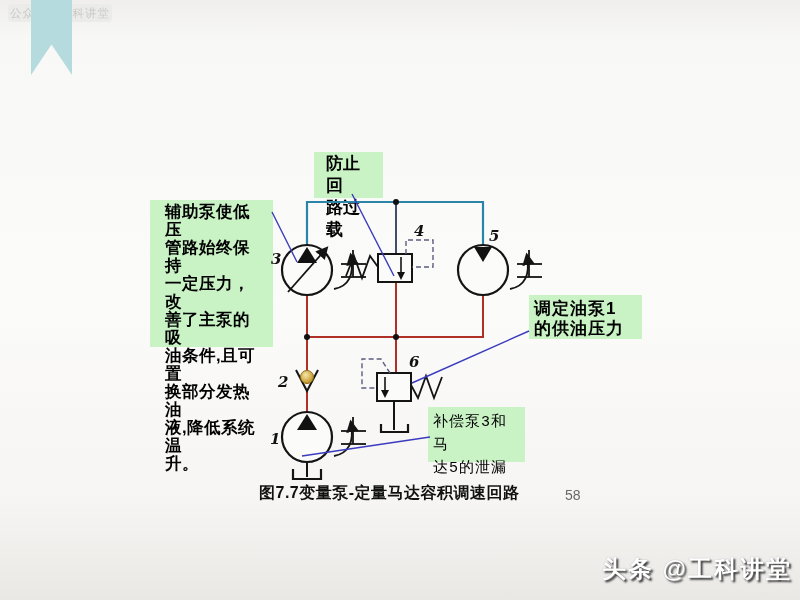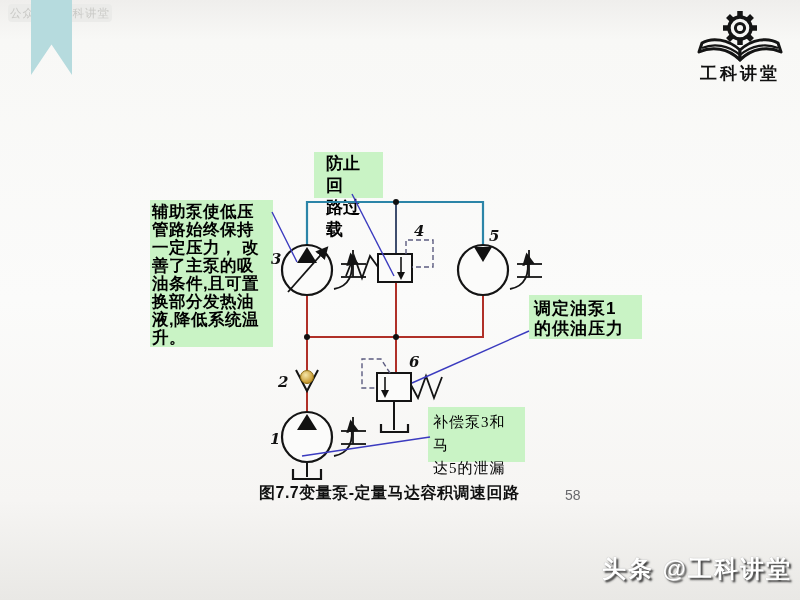--- a/index.html
+++ b/index.html
@@ -20,68 +20,44 @@
     clip-path:polygon(0 0,100% 0,100% 96%,50% 57%,0 96%);
   }
   .logo{position:absolute; left:688px; top:2px; width:104px; height:86px; text-align:center;}
   .logo svg{display:block; margin:0 auto;}
   .logo-text{font-size:17px; font-weight:bold; color:#111; letter-spacing:3px; margin-top:-2px;}
   .note{
     position:absolute; background:var(--note-background,#c9f3c5); color:#000;
     white-space:pre-line; font-weight:bold;
   }
   .note-top{left:314px; top:152px; width:69px; height:46px; font-size:17px; line-height:22px; padding:1px 12px; box-sizing:border-box;}
-  .note-left{left:150px; top:200px; width:123px; height:147px; font-size:16.5px; line-height:18px; padding:2px 2px; box-sizing:border-box; letter-spacing:0.5px;}
+  .note-left{left:150px; top:200px; width:123px; height:147px; font-size:16.5px; line-height:18px; padding:2px 15px; box-sizing:border-box; letter-spacing:0.5px;}
   .note-right{left:529px; top:295px; width:113px; height:44px; font-size:17px; line-height:20px; padding:4px 5px; box-sizing:border-box; letter-spacing:1px;}
   .note-bottom{
     left:428px; top:407px; width:97px; height:55px; font-size:15px; line-height:23px;
     padding:4px 5px 0; box-sizing:border-box; font-weight:normal;
-    font-family:Liberation Serif, serif; letter-spacing:1px;
+    font-family:Liberation Mono, monospace; letter-spacing:1px;
   }
   .circuit{position:absolute; left:0; top:0; pointer-events:none;}
   .caption{position:absolute; left:259px; top:483px; font-size:16px; font-weight:bold; color:#111; letter-spacing:0.5px;}
   .pagenum{position:absolute; left:565px; top:487px; font-size:14px; color:#68686c;}
   .watermark{
     position:absolute; right:8px; top:553px; font-size:24px; font-weight:bold; color:#ffffff;
     letter-spacing:2px; text-shadow:2px 2px 2px #3c3c3c, 0 0 1px #9a9a9a;
   }
   svg text.lbl{font-family:"DejaVu Serif", serif; font-style:italic; font-weight:bold; font-size:15px; fill:#111;}
 </style>
 </head>
 <body>
 
 <div class="stage">
 
   <div class="pill">公众号：工科讲堂</div>
   <div class="ribbon"></div>
 
-  <div class="logo">
-    <svg width="104" height="62" viewBox="0 0 104 62">
-      <g stroke="#141414" fill="none">
-
-        <g stroke-width="5.5">
-          <line x1="52" y1="9" x2="52" y2="16"></line>
-          <line x1="52" y1="36" x2="52" y2="43"></line>
-          <line x1="35" y1="26" x2="42" y2="26"></line>
-          <line x1="62" y1="26" x2="69" y2="26"></line>
-          <line x1="40" y1="14" x2="45" y2="19"></line>
-          <line x1="59" y1="33" x2="64" y2="38"></line>
-          <line x1="64" y1="14" x2="59" y2="19"></line>
-          <line x1="45" y1="33" x2="40" y2="38"></line>
-        </g>
-        <circle cx="52" cy="26" r="11" stroke-width="3.4"></circle>
-        <circle cx="52" cy="26" r="4.6" stroke-width="3"></circle>
-
-        <path d="M52,48 C40,37 24,35 14,41 L11,50 C24,44 40,46 52,58 Z" fill="#f7f6f4" stroke-width="3" stroke-linejoin="round"></path>
-        <path d="M52,48 C64,37 80,35 90,41 L93,50 C80,44 64,46 52,58 Z" fill="#f7f6f4" stroke-width="3" stroke-linejoin="round"></path>
-        <path d="M14,46 C26,41 40,43 52,53 C64,43 78,41 90,46" stroke-width="2.2"></path>
-      </g>
-    </svg>
-    <div class="logo-text">工科讲堂</div>
-  </div>
 
   <div class="note note-top">防止回
 路过载</div>
   <div class="note note-left">辅助泵使低压
 管路始终保持
 一定压力， 改
 善了主泵的吸
 油条件,且可置
 换部分发热油
 液,降低系统温

